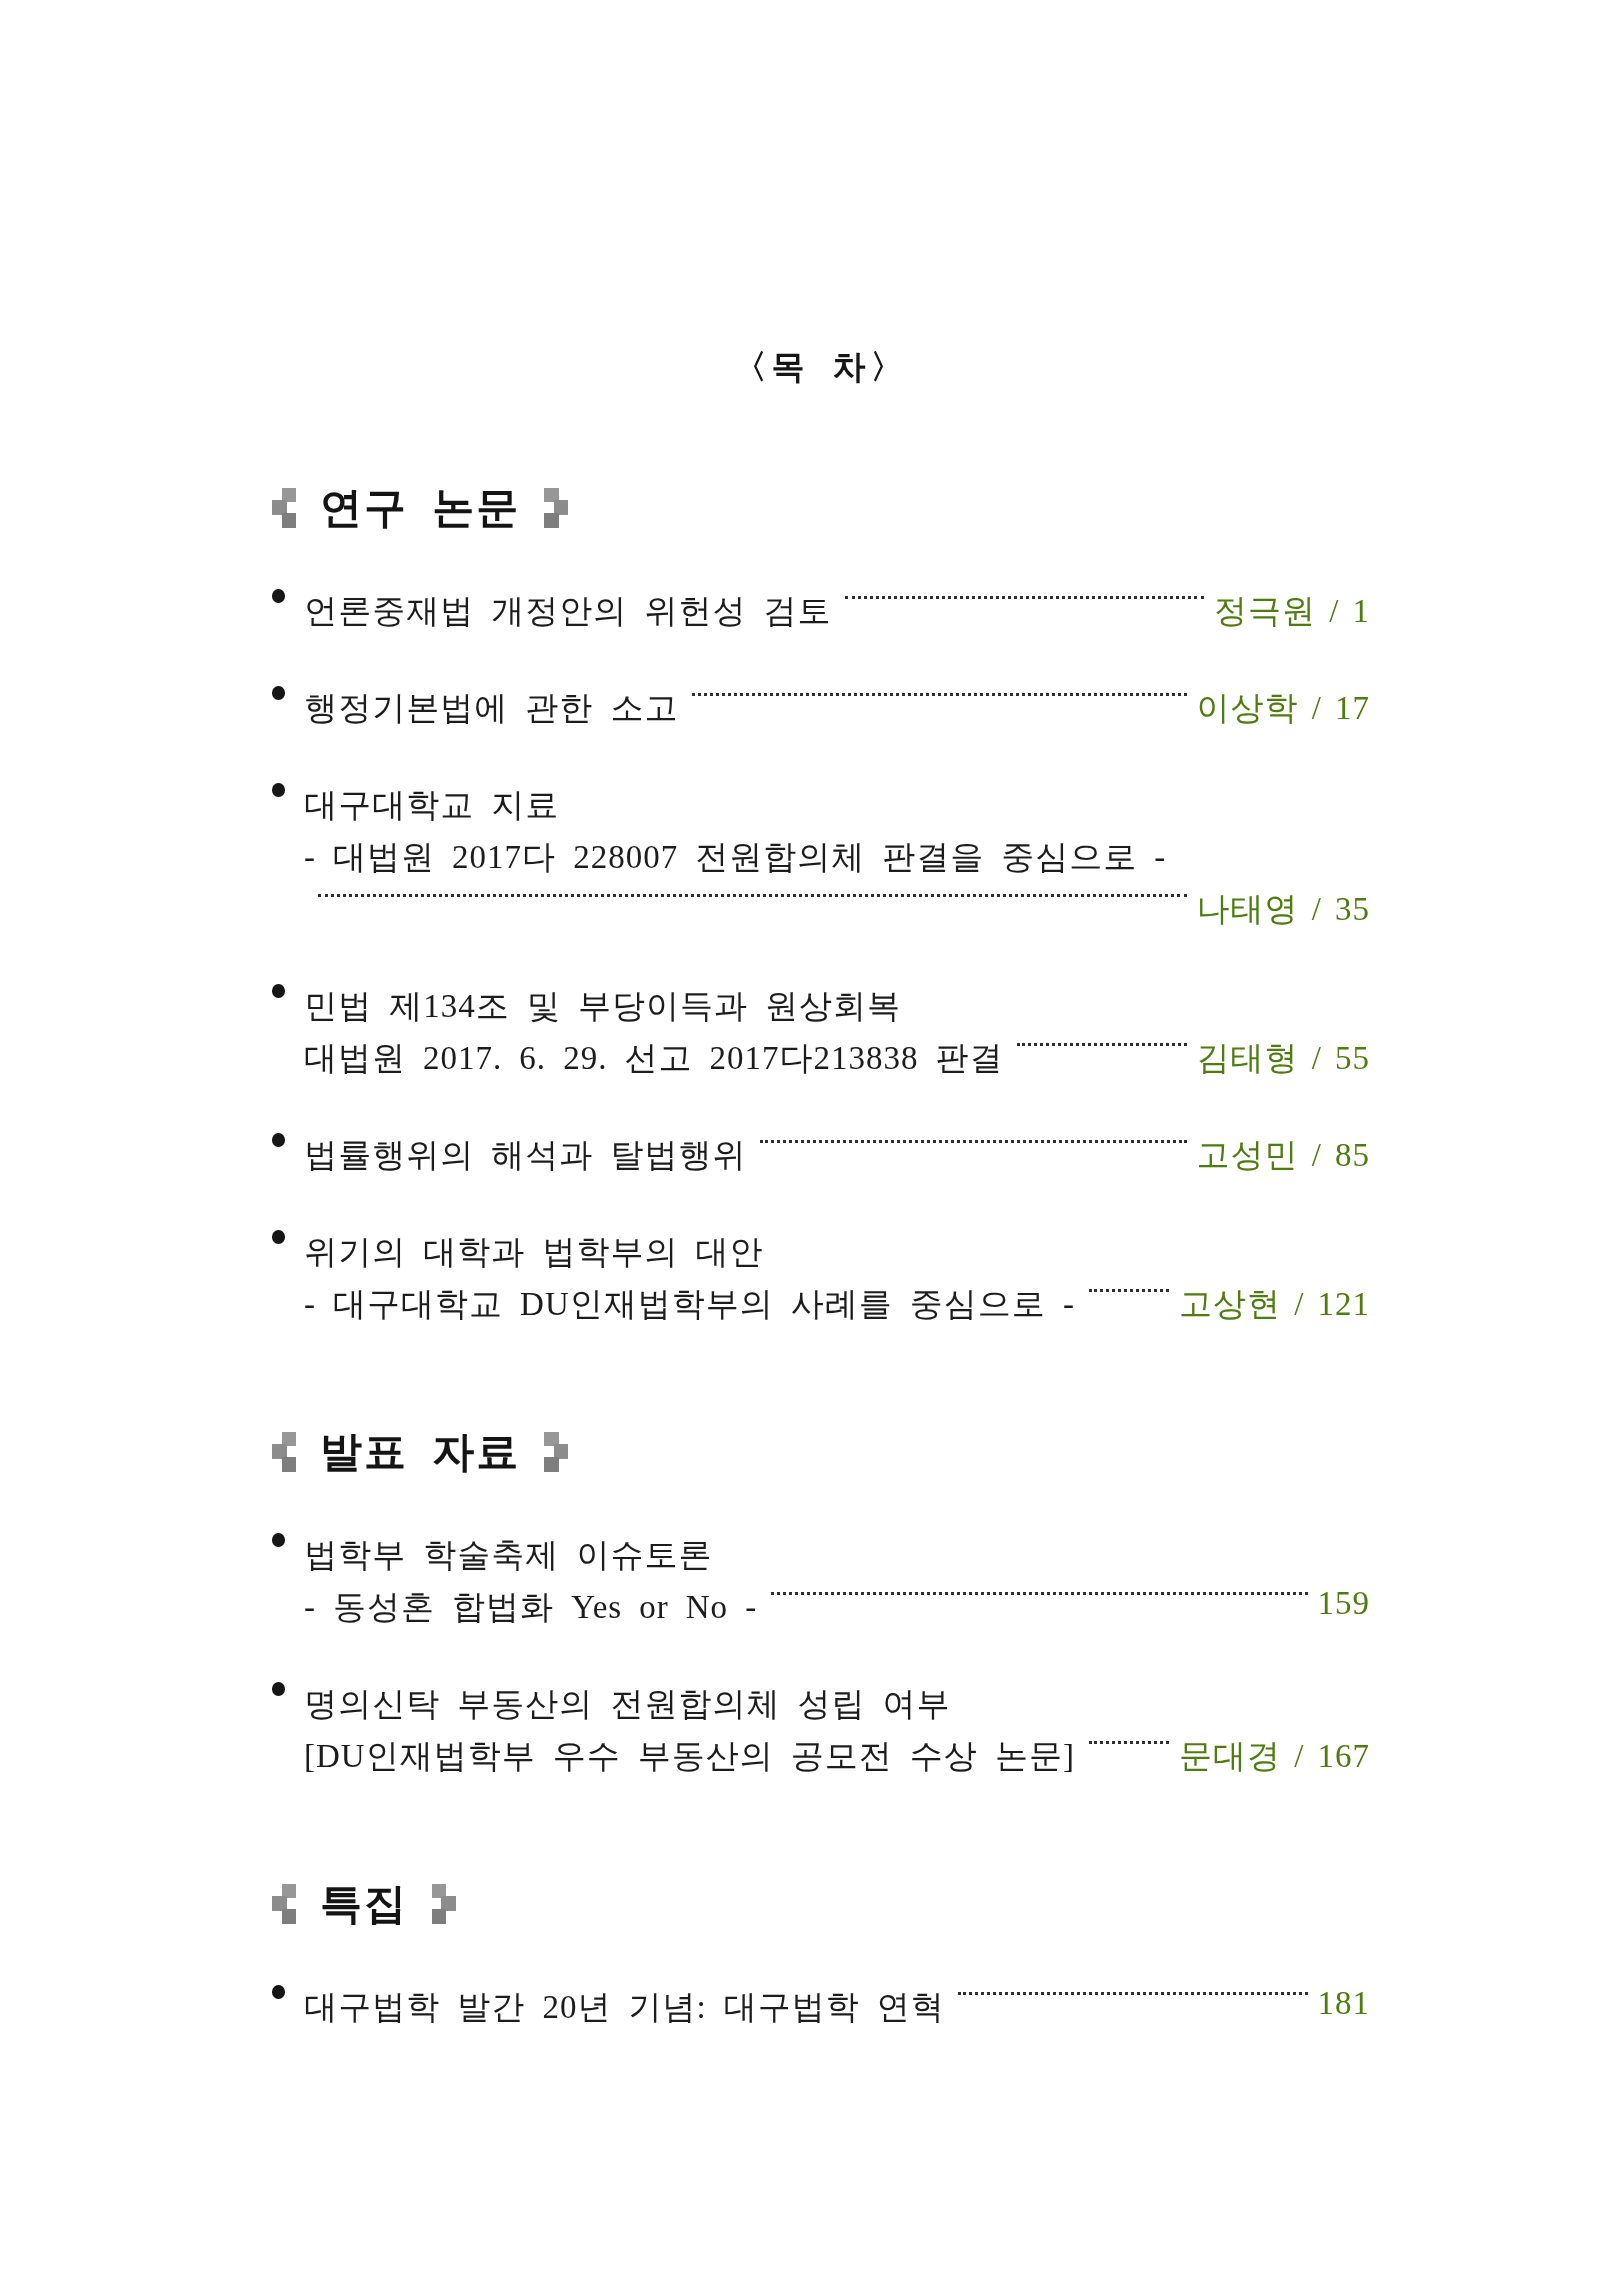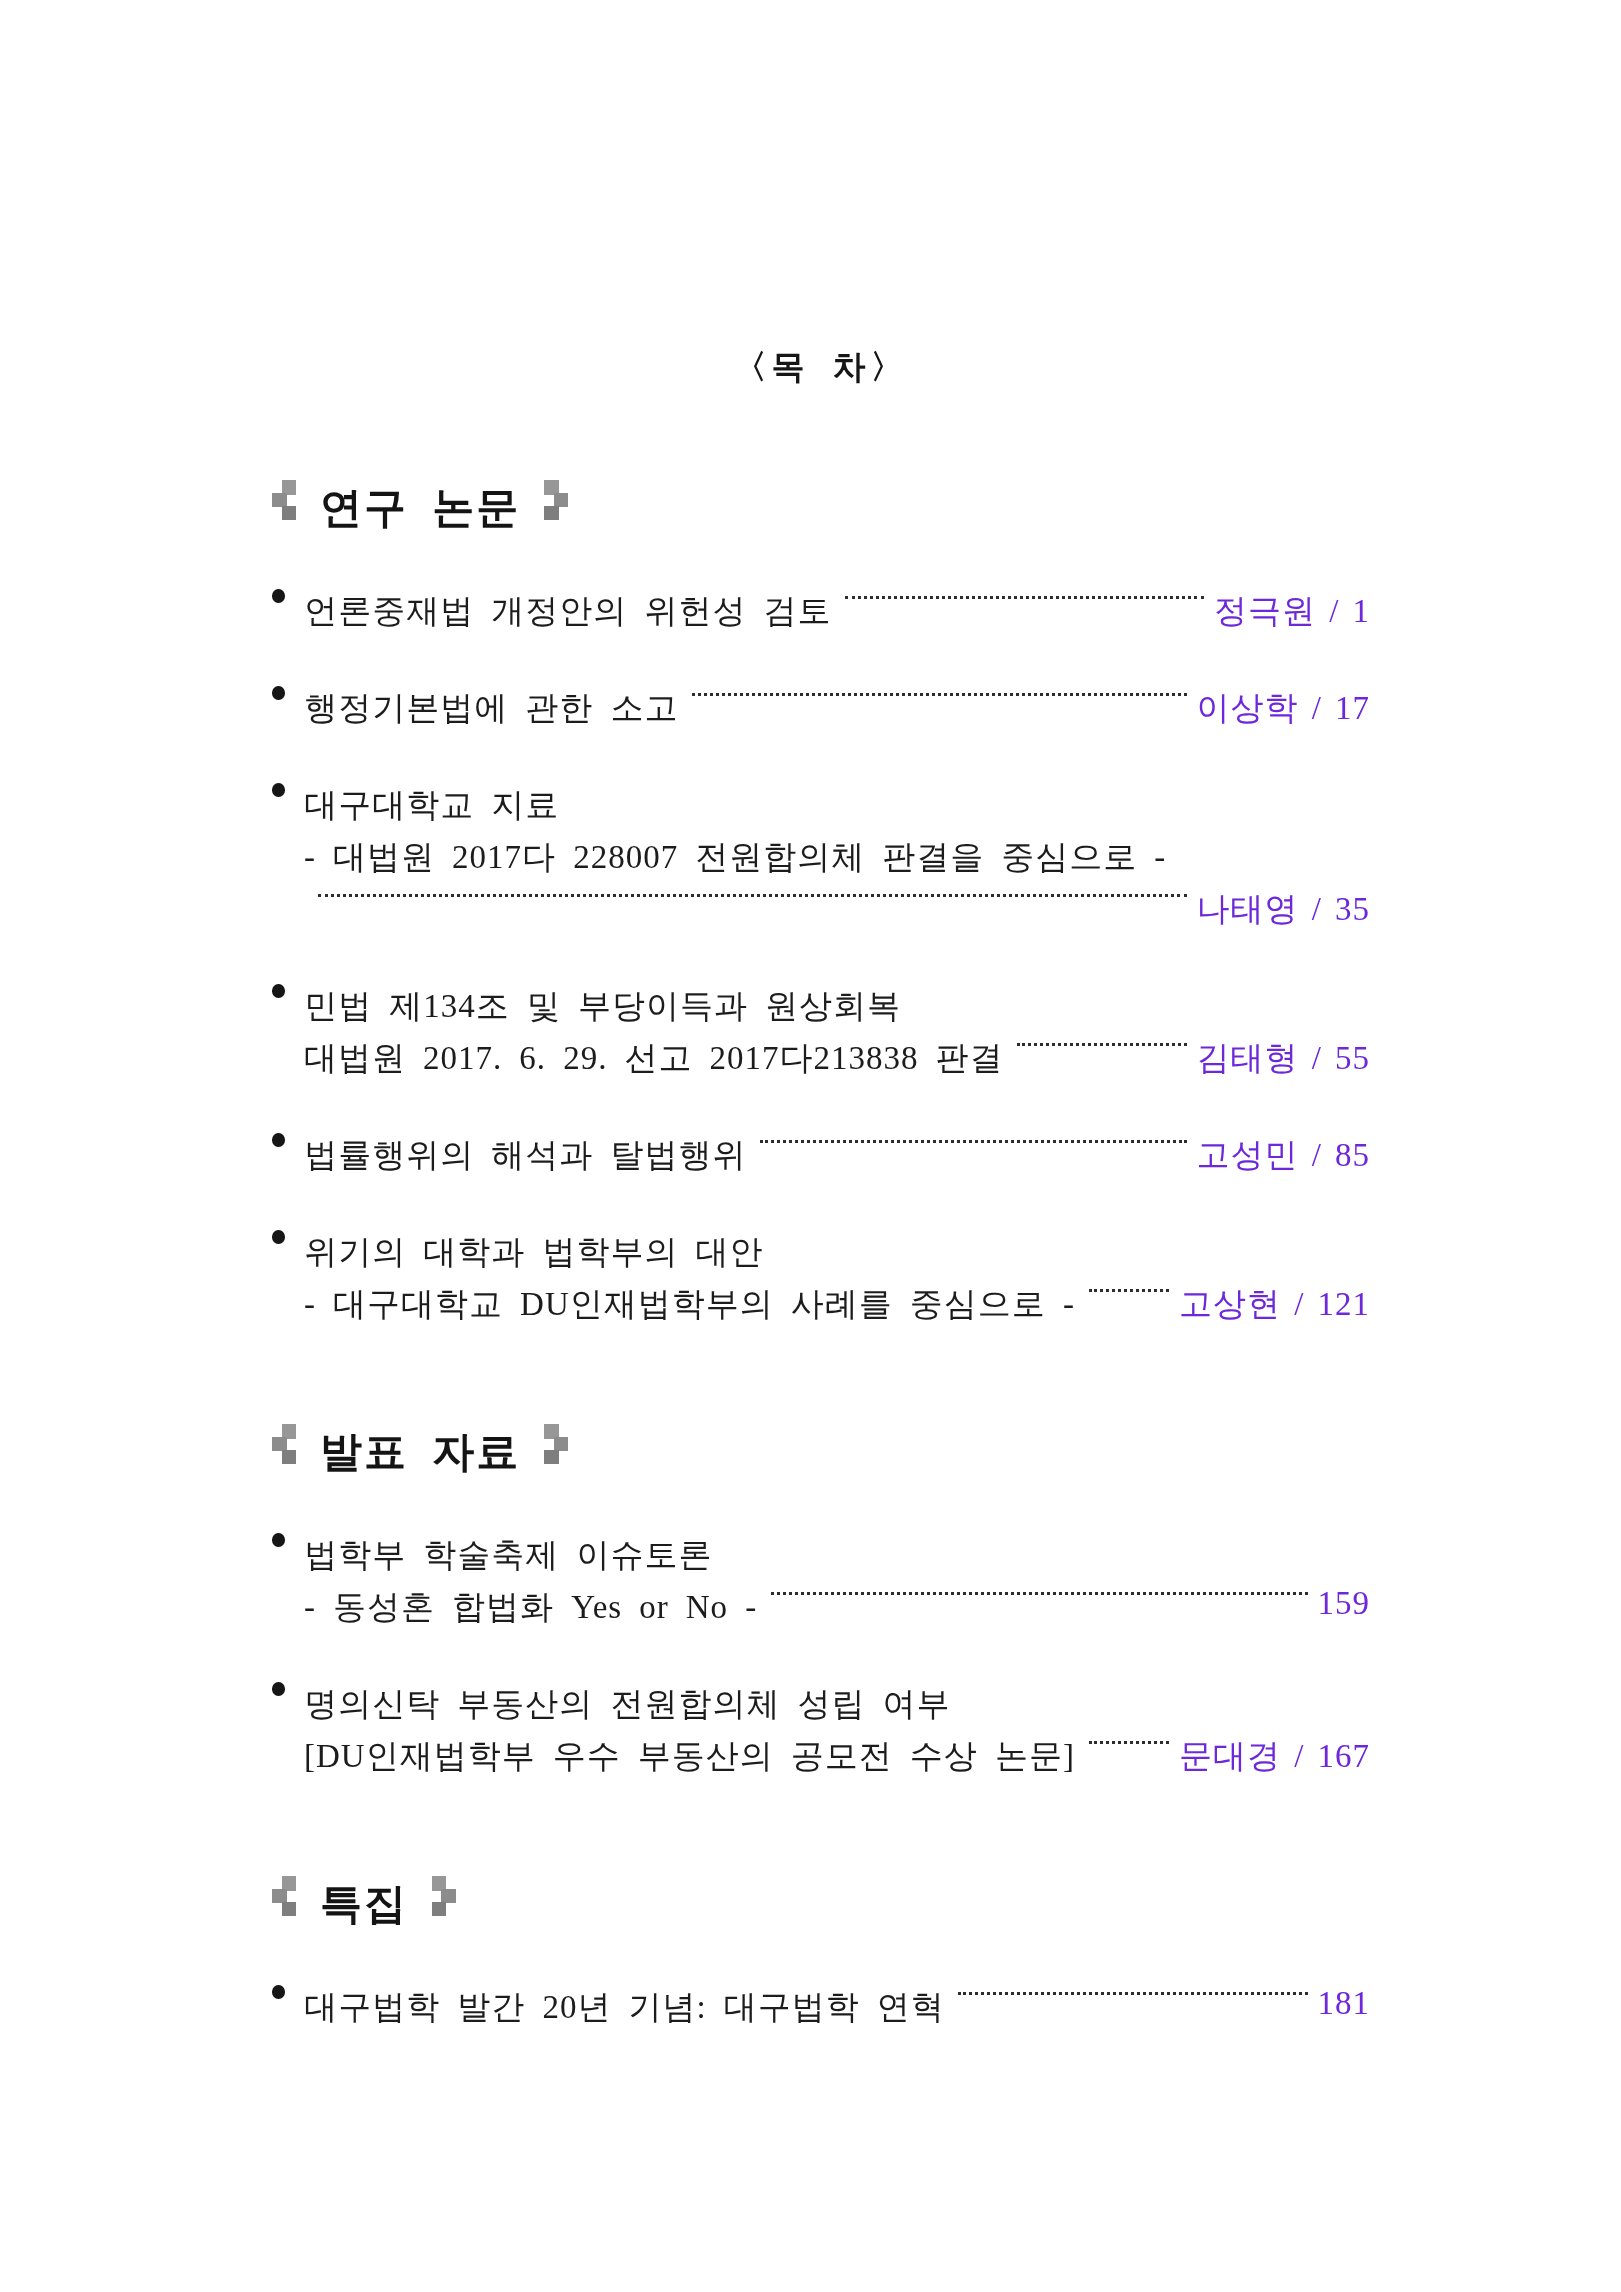--- a/index.html
+++ b/index.html
@@ -19,21 +19,21 @@
     margin: 0;
     font-size: 33px;
     font-weight: 700;
     text-align: center;
     letter-spacing: 4.9px;
     word-spacing: 9.8px;
     color: #161616;
   }
   .section-header {
     display: flex;
-    align-items: flex-start;
+    align-items: center;
     margin-top: 90px;
     gap: 23.5px;
   }
   .section-label {
     font-size: 42px;
     font-weight: 700;
     letter-spacing: 2px;
     word-spacing: 11.8px;
     color: #141414;
   }
@@ -72,21 +72,21 @@
     margin: 0 9.8px 0 13.7px;
     position: relative;
     top: 6.9px;
   }
   .line .ref {
     flex: none;
     font-size: 33px;
     letter-spacing: 1px;
     word-spacing: 3.9px;
     white-space: nowrap;
-    color: #6d28d9;
+    color: #4d7c0f;
   }
 </style>
 </head>
 <body>
 
 <div class="page">
 
   <h1 class="title">〈목 차〉</h1>
 
   <div class="section-header">

